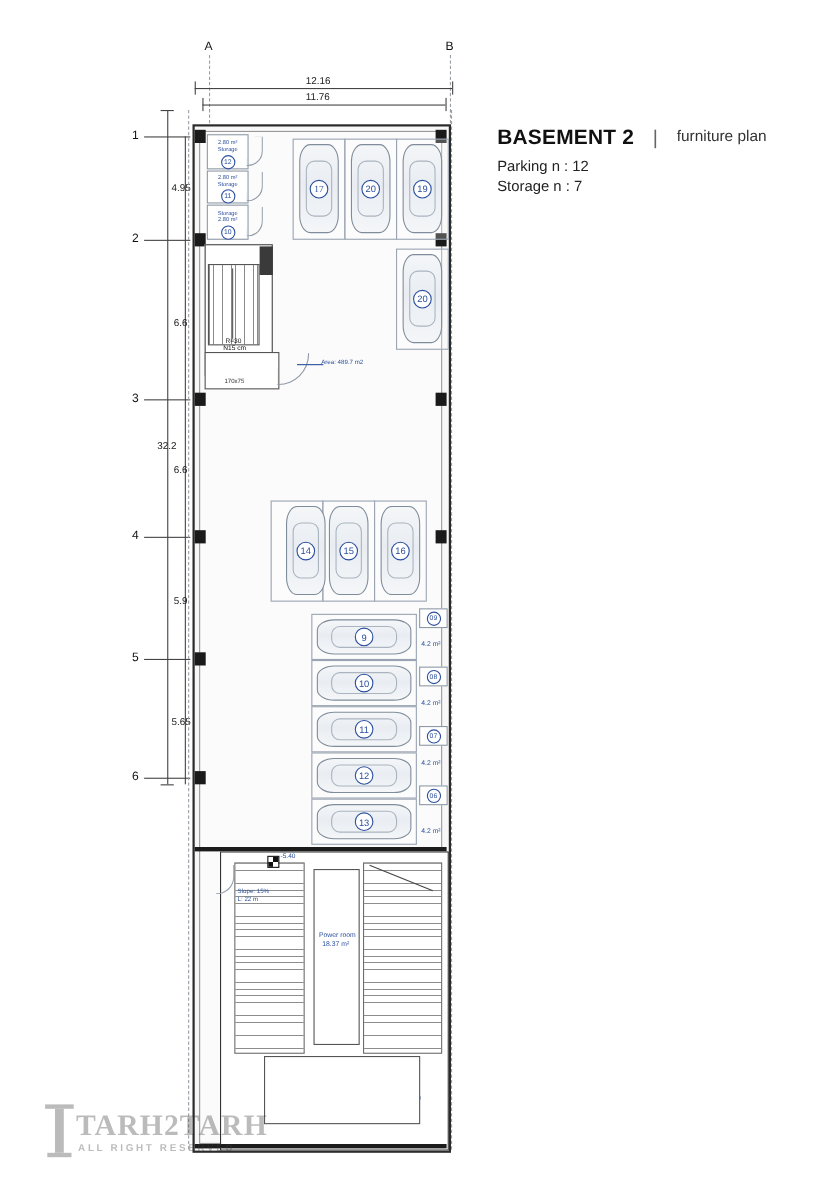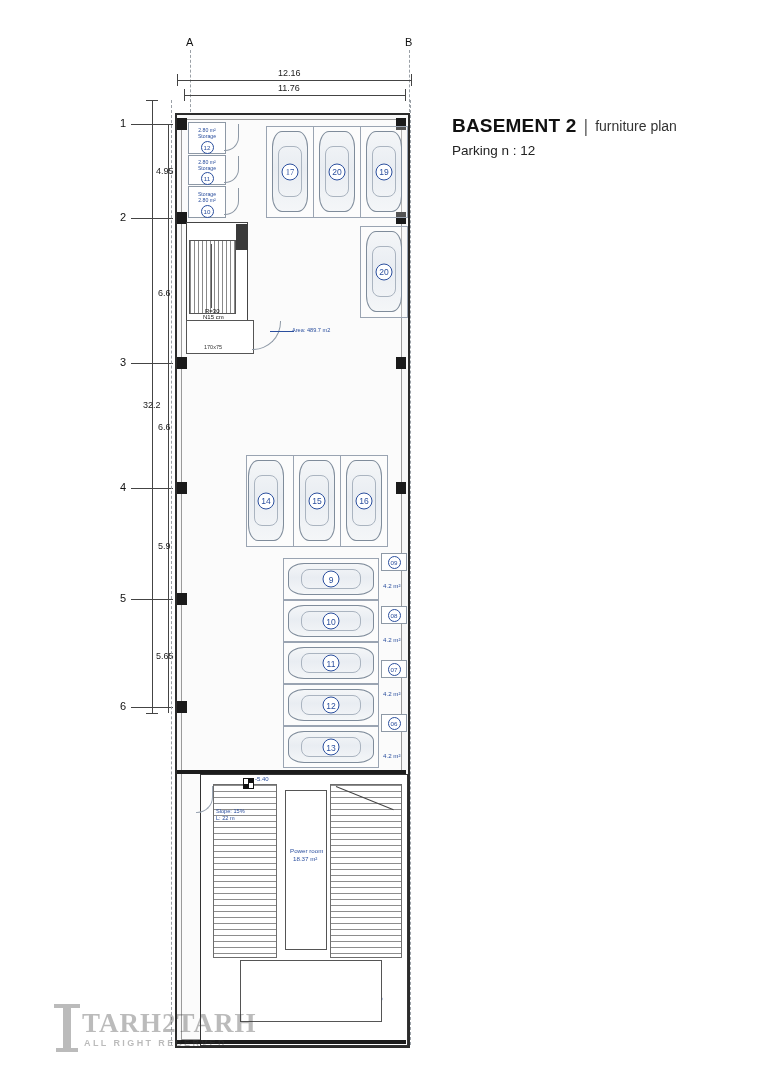--- a/index.html
+++ b/index.html
@@ -6,21 +6,21 @@
   body{
     width:764px;height:1080px;background:#ffffff;
     font-family:"Liberation Sans", sans-serif;
     color:#1b1b1b;position:relative;overflow:hidden;
   }
   .stage{position:absolute;left:0;top:0;width:764px;height:1080px;}
   .abs{position:absolute;}
 
   
   .title-block{left:452px;top:115px;width:300px;}
-  .title-row{display:flex;align-items:center;gap:7px;}
+  .title-row{display:flex;align-items:flex-start;gap:17px;}
   .title-main{font-size:19px;font-weight:bold;letter-spacing:.2px;color:#111;}
   .title-sep{font-size:18px;color:#666;font-weight:300;}
   .title-sub{font-size:14px;color:#333;}
   .meta{margin-top:5px;font-size:13.5px;line-height:18.5px;color:#222;}
   .meta div{white-space:nowrap;}
   sup{font-size:9px;}
 
   
   .plan-outline{left:175px;top:113px;width:231px;height:931px;border:2px solid #2b2b2b;background:#f7f7f7;}
   .plan-inner{left:181px;top:119px;width:219px;height:919px;border:1px solid #9a9a9a;background:#fbfbfb;}
@@ -77,39 +77,40 @@
   .room{border:1px solid #555;background:#fff;}
   .wall{background:#1c1c1c;}
 
   .lvl{font-size:6px;color:#2b4f9e;}
   .lvl-mark{font-size:6px;color:#111;}
 
   .leader{height:0;border-top:1px solid #2b4f9e;}
   .note{font-size:5.6px;color:#2b4f9e;}
 
   
-  .wm{left:52px;top:1000px;width:230px;height:70px;opacity:.34;}
+  .wm{left:39px;top:1000px;width:230px;height:70px;opacity:.34;}
   .wm-t{font-family:"Liberation Serif", serif;font-size:27px;letter-spacing:1px;color:#3a3a3a;font-weight:bold;}
   .wm-s{font-size:9px;letter-spacing:2.4px;color:#3a3a3a;font-weight:bold;}
   .wm-col{position:absolute;left:2px;top:4px;width:26px;height:48px;}
   .wm-col i{position:absolute;background:#3a3a3a;}
 </style>
 </head>
 <body>
 
 <div class="stage">
 
   <div class="abs title-block">
     <div class="title-row">
       <span class="title-main">BASEMENT 2</span>
       <span class="title-sep">|</span>
       <span class="title-sub">furniture plan</span>
     </div>
     <div class="meta">
       <div>Parking n : 12</div>
+      <div>Storage n : 7</div>
     </div>
   </div>
 
   <div class="abs axis-letter" style="left:186px;top:36px;">A</div>
   <div class="abs axis-letter" style="left:405px;top:36px;">B</div>
 
   <div class="abs vdash" style="left:190px;top:50px;height:62px;"></div>
   <div class="abs vdash" style="left:409px;top:50px;height:62px;"></div>
 
   <div class="abs hline" style="left:177px;top:80px;width:234px;"></div>
@@ -213,21 +214,21 @@
   <div class="abs" style="left:186px;top:320px;width:66px;height:32px;border:1px solid #555;background:#fff;"></div>
   <div class="abs tiny" style="left:204px;top:344px;color:#333;">170x75</div>
   <div class="abs" style="left:252px;top:321px;width:28px;height:28px;border-right:1px solid #8e99a6;border-bottom:1px solid #8e99a6;border-radius:0 0 28px 0;"></div>
 
   <div class="abs leader" style="left:270px;top:331px;width:24px;"></div>
   <div class="abs note" style="left:292px;top:327px;">Area: 489.7 m2</div>
 
   <div class="abs stall" style="left:246px;top:455px;width:46px;height:90px;"></div>
   <div class="abs stall" style="left:293px;top:455px;width:46px;height:90px;"></div>
   <div class="abs stall" style="left:340px;top:455px;width:46px;height:90px;"></div>
-  <div class="abs car" style="left:248px;top:460px;width:34px;height:79px;">
+  <div class="abs car" style="left:260px;top:460px;width:34px;height:79px;">
       <span class="car-num">14</span>
     </div>
   <div class="abs car" style="left:299px;top:460px;width:34px;height:79px;">
       <span class="car-num">15</span>
     </div>
   <div class="abs car" style="left:346px;top:460px;width:34px;height:79px;">
       <span class="car-num">16</span>
     </div>
 
   <div class="abs stall" style="left:283px;top:558px;width:94px;height:40px;"></div>

